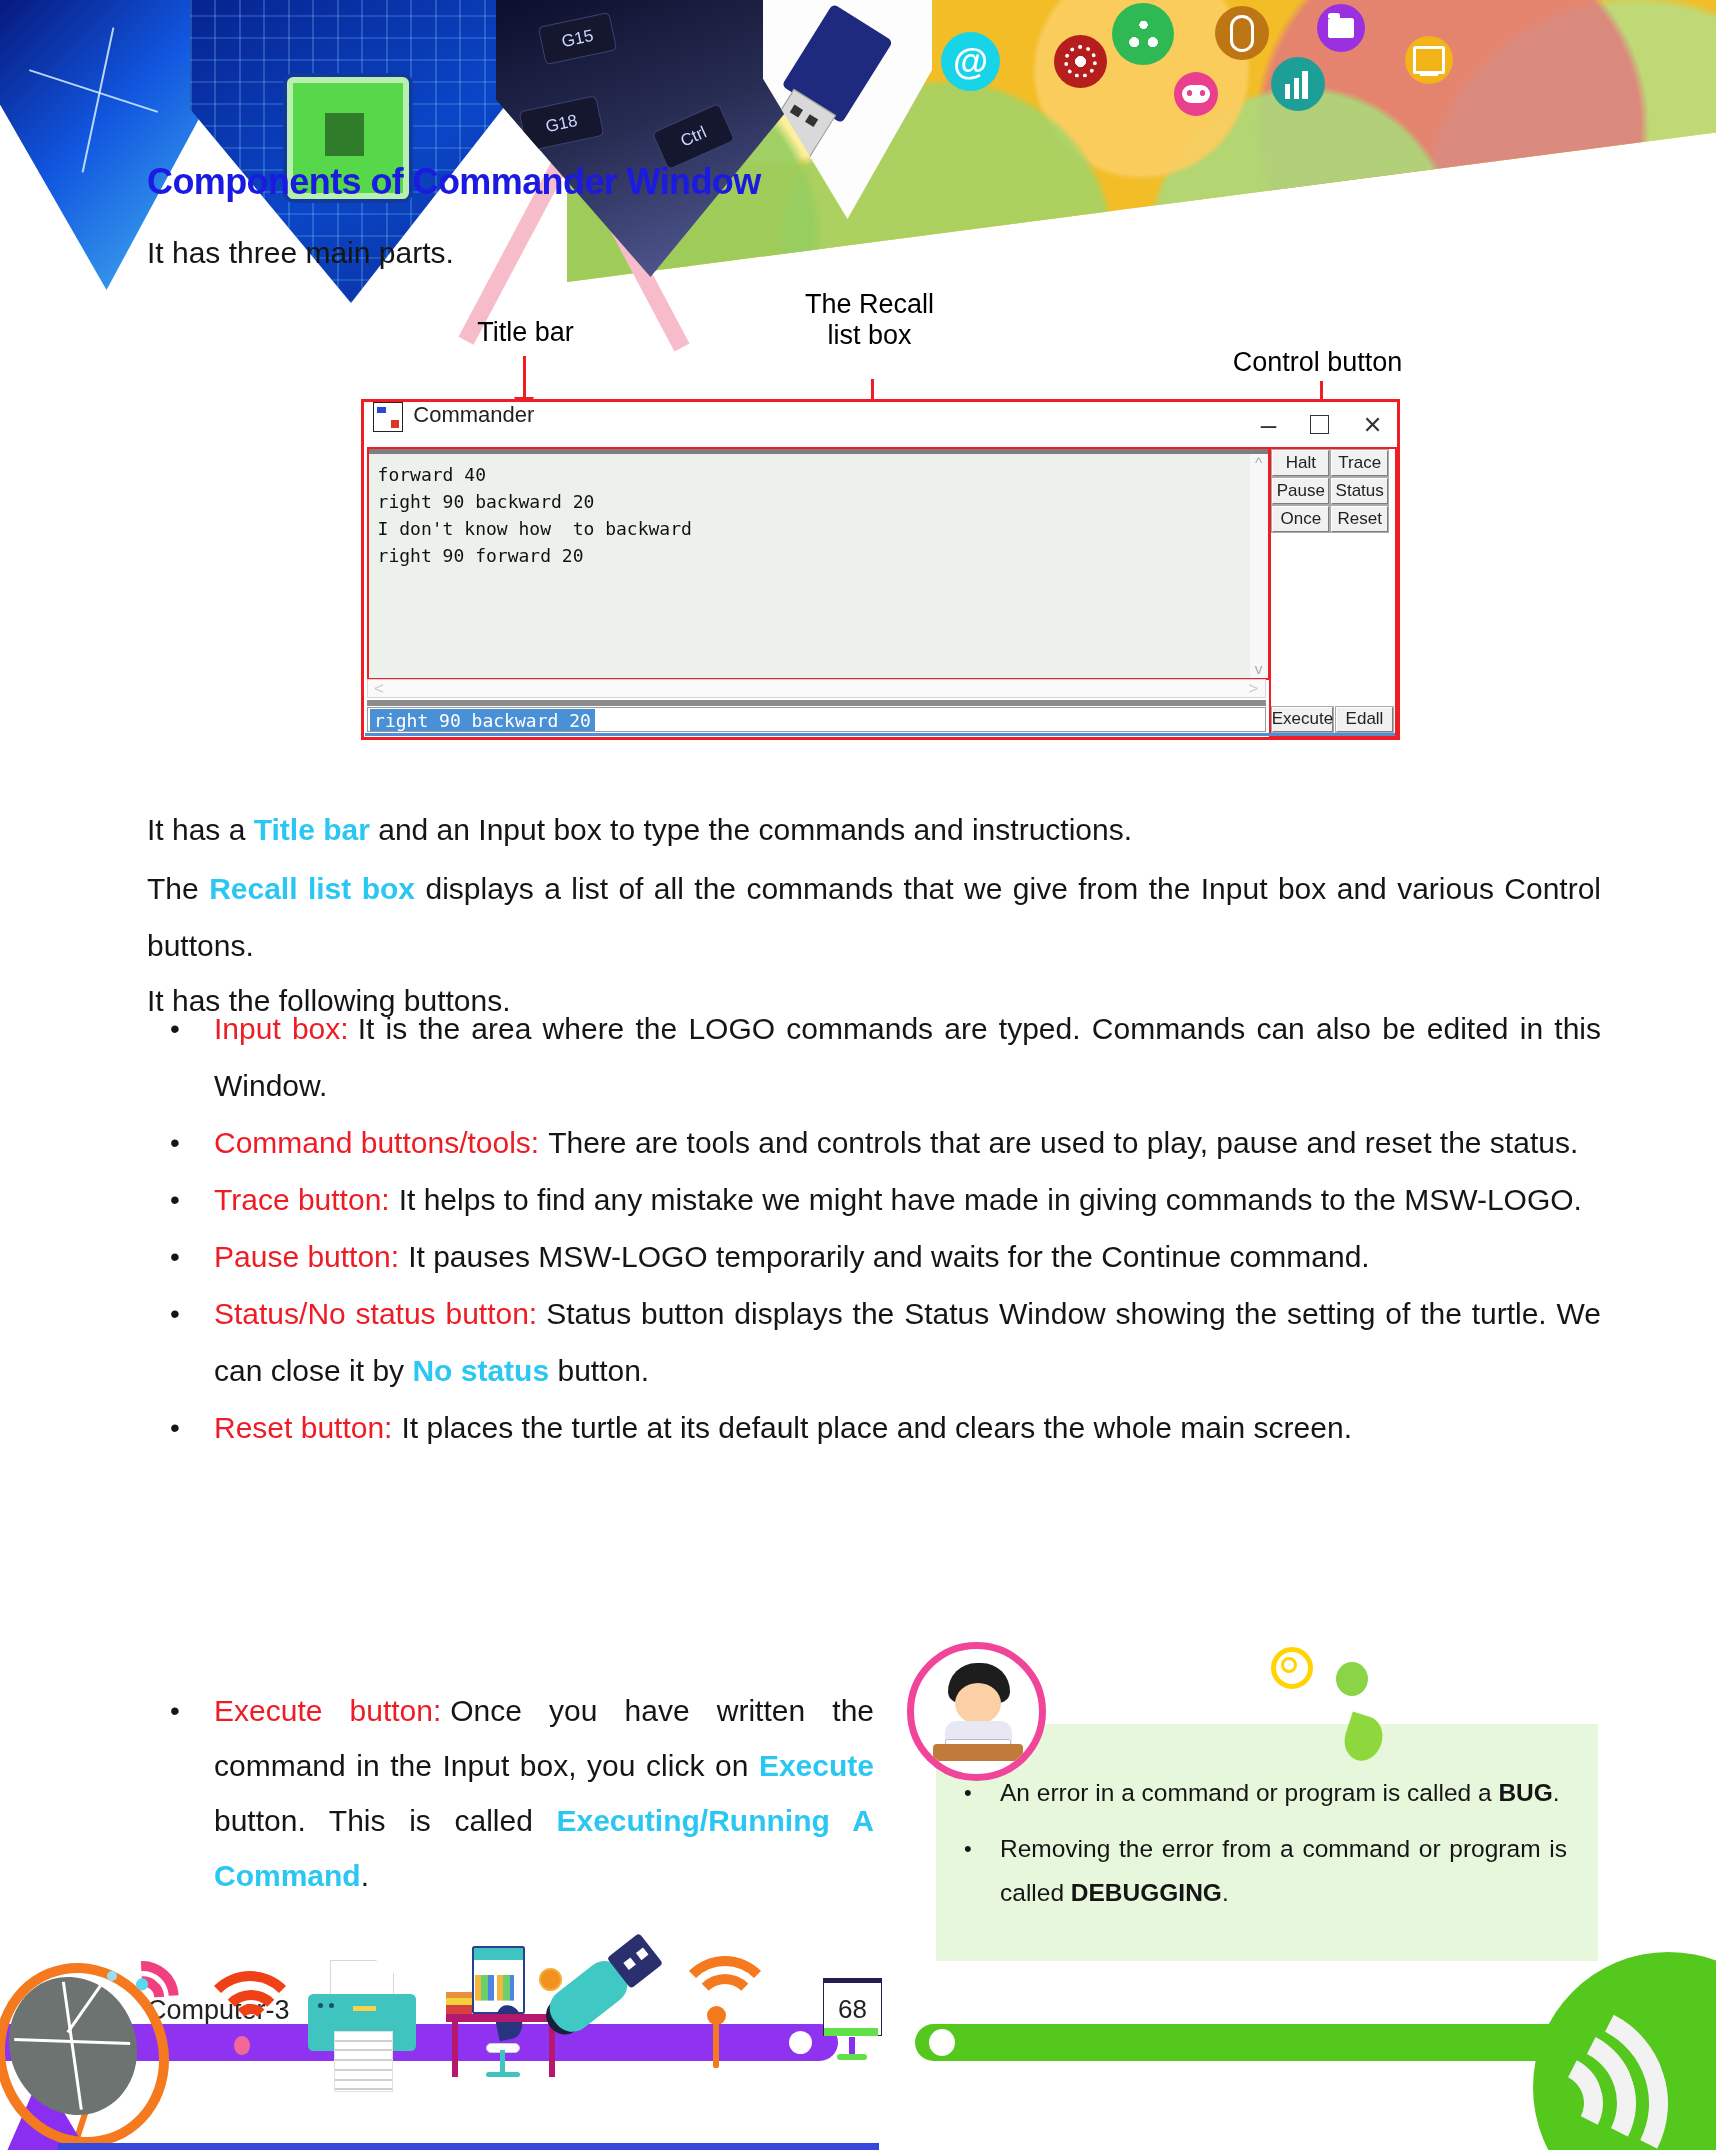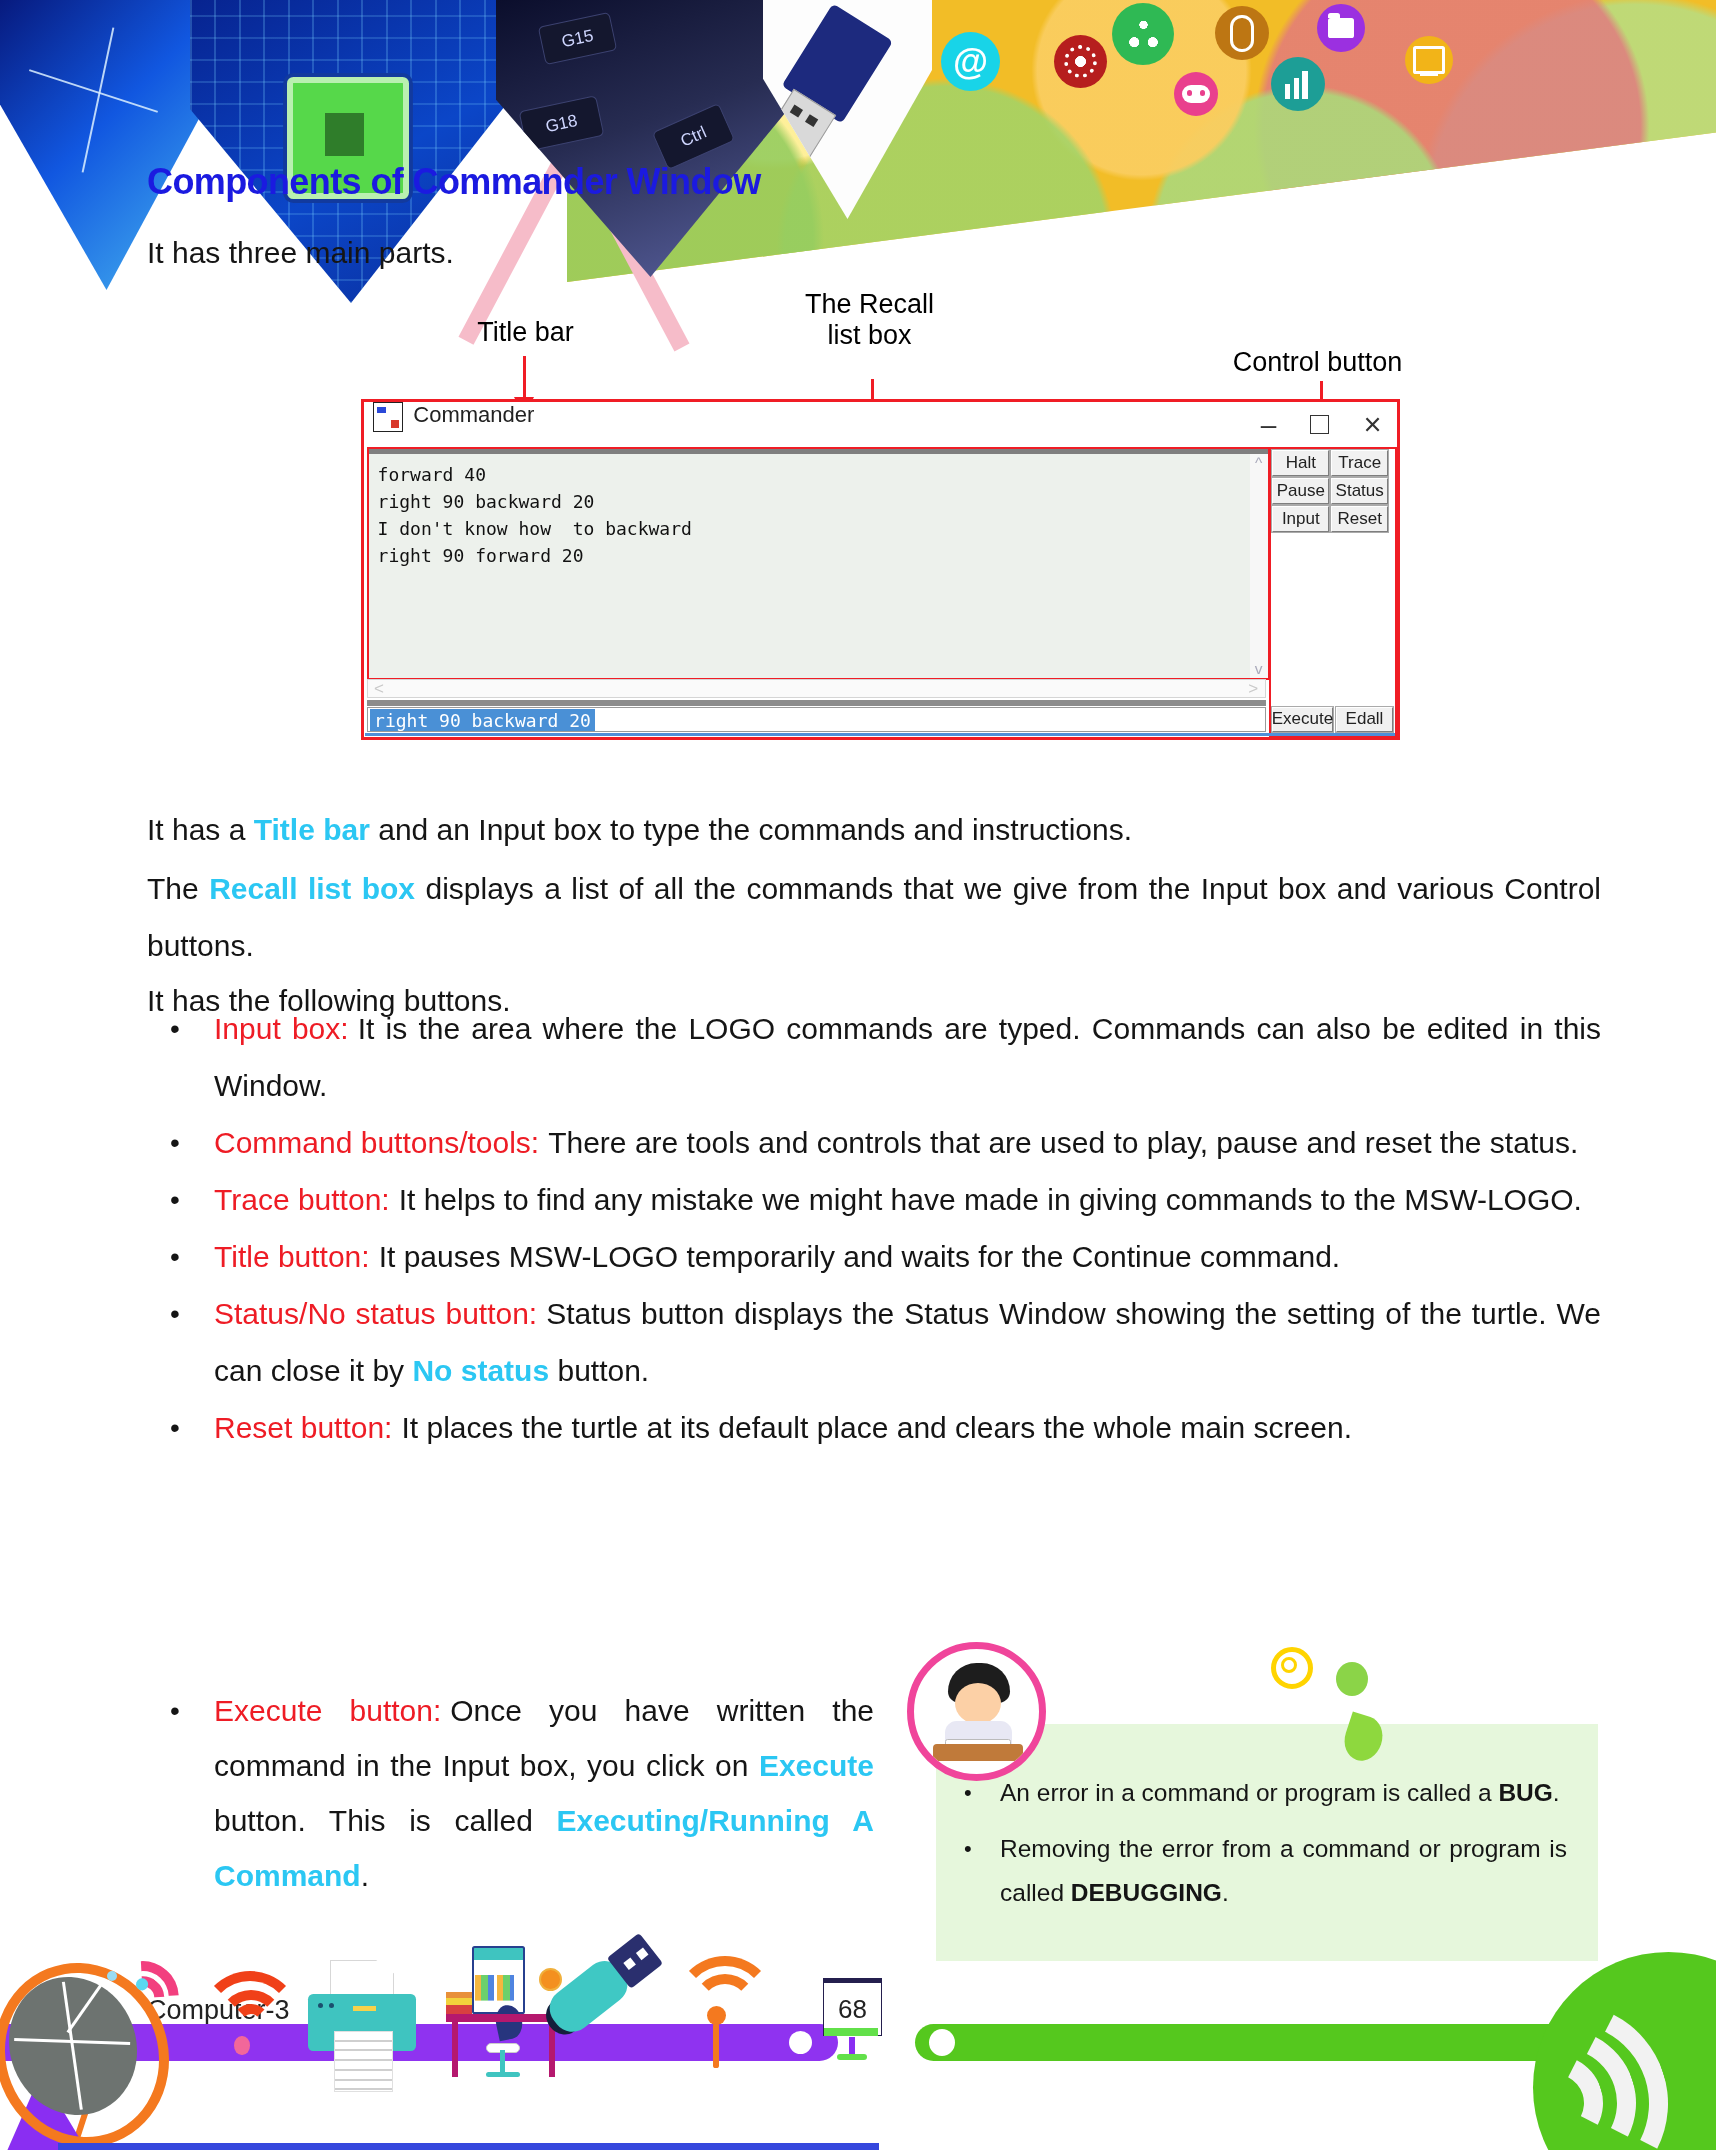--- a/index.html
+++ b/index.html
@@ -326,21 +326,21 @@
         <span>v</span>
       </div>
     </div>
 
     <div class="redrect btncol">
       <div class="bgrid">
         <span class="wbtn">Halt</span>
         <span class="wbtn">Trace</span>
         <span class="wbtn">Pause</span>
         <span class="wbtn">Status</span>
-        <span class="wbtn">Input</span>
+        <span class="wbtn">Once</span>
         <span class="wbtn">Reset</span>
       </div>
     </div>
 
     <div class="hscroll">
       <span>&lt;</span>
       <span>&gt;</span>
     </div>
     <div class="sep"></div>
     <div class="inputbox">
@@ -360,21 +360,21 @@
   <p class="para" style="top:942px;">It has the following buttons.</p>
 
   <div class="bullets">
     <div class="bullet"><span class="dot">•</span>
       <b class="red">Input box:</b><span>It is the area where the LOGO commands are typed. Commands can also be edited in this Window.</span></div>
     <div class="bullet"><span class="dot">•</span>
       <b class="red">Command buttons/tools:</b><span>There are tools and controls that are used to play, pause and reset the status.</span></div>
     <div class="bullet"><span class="dot">•</span>
       <b class="red">Trace button:</b><span>It helps to find any mistake we might have made in giving commands to the MSW-LOGO.</span></div>
     <div class="bullet"><span class="dot">•</span>
-      <b class="red">Title button:</b><span>It pauses MSW-LOGO temporarily and waits for the Continue command.</span></div>
+      <b class="red">Pause button:</b><span>It pauses MSW-LOGO temporarily and waits for the Continue command.</span></div>
     <div class="bullet"><span class="dot">•</span>
       <b class="red">Status/No status button:</b><span>Status button displays the Status Window showing the setting of the turtle. We can close it by </span><span class="cyan">No status</span><span> button.</span></div>
     <div class="bullet"><span class="dot">•</span>
       <b class="red">Reset button:</b><span>It  places the turtle at its default place and clears the whole main screen.</span></div>
   </div>
 
   <div class="exec">
     <div class="bullet"><span class="dot">•</span>
       <b class="red">Execute button:</b><span>Once you have written the command in the Input box, you click on </span><span class="cyan">Execute</span><span> button. This is called </span><span class="cyan">Executing/Running A Command</span><span>.</span></div>
   </div>

